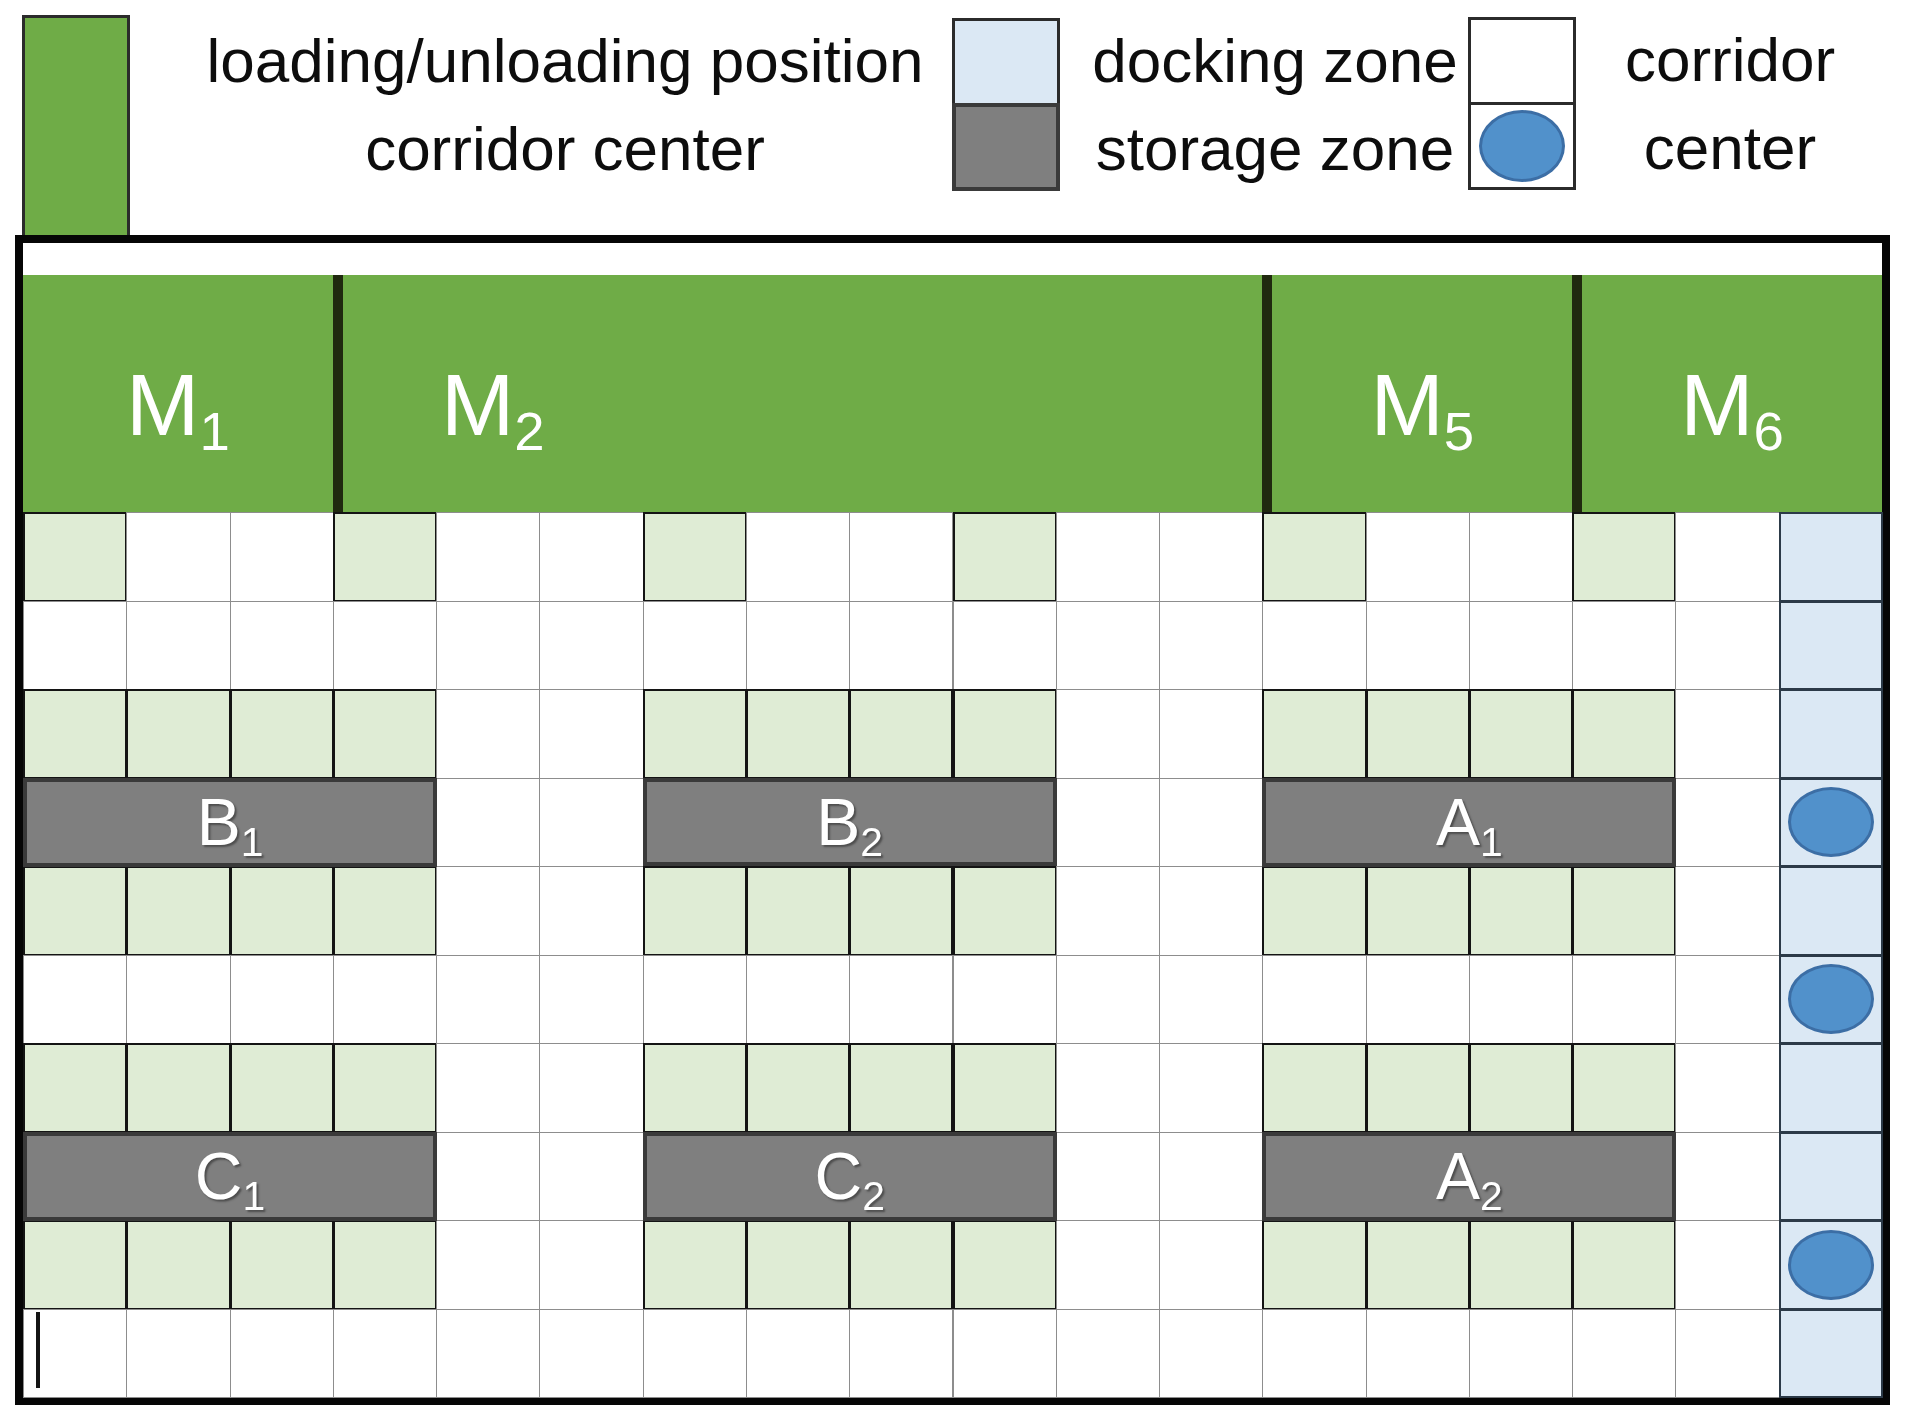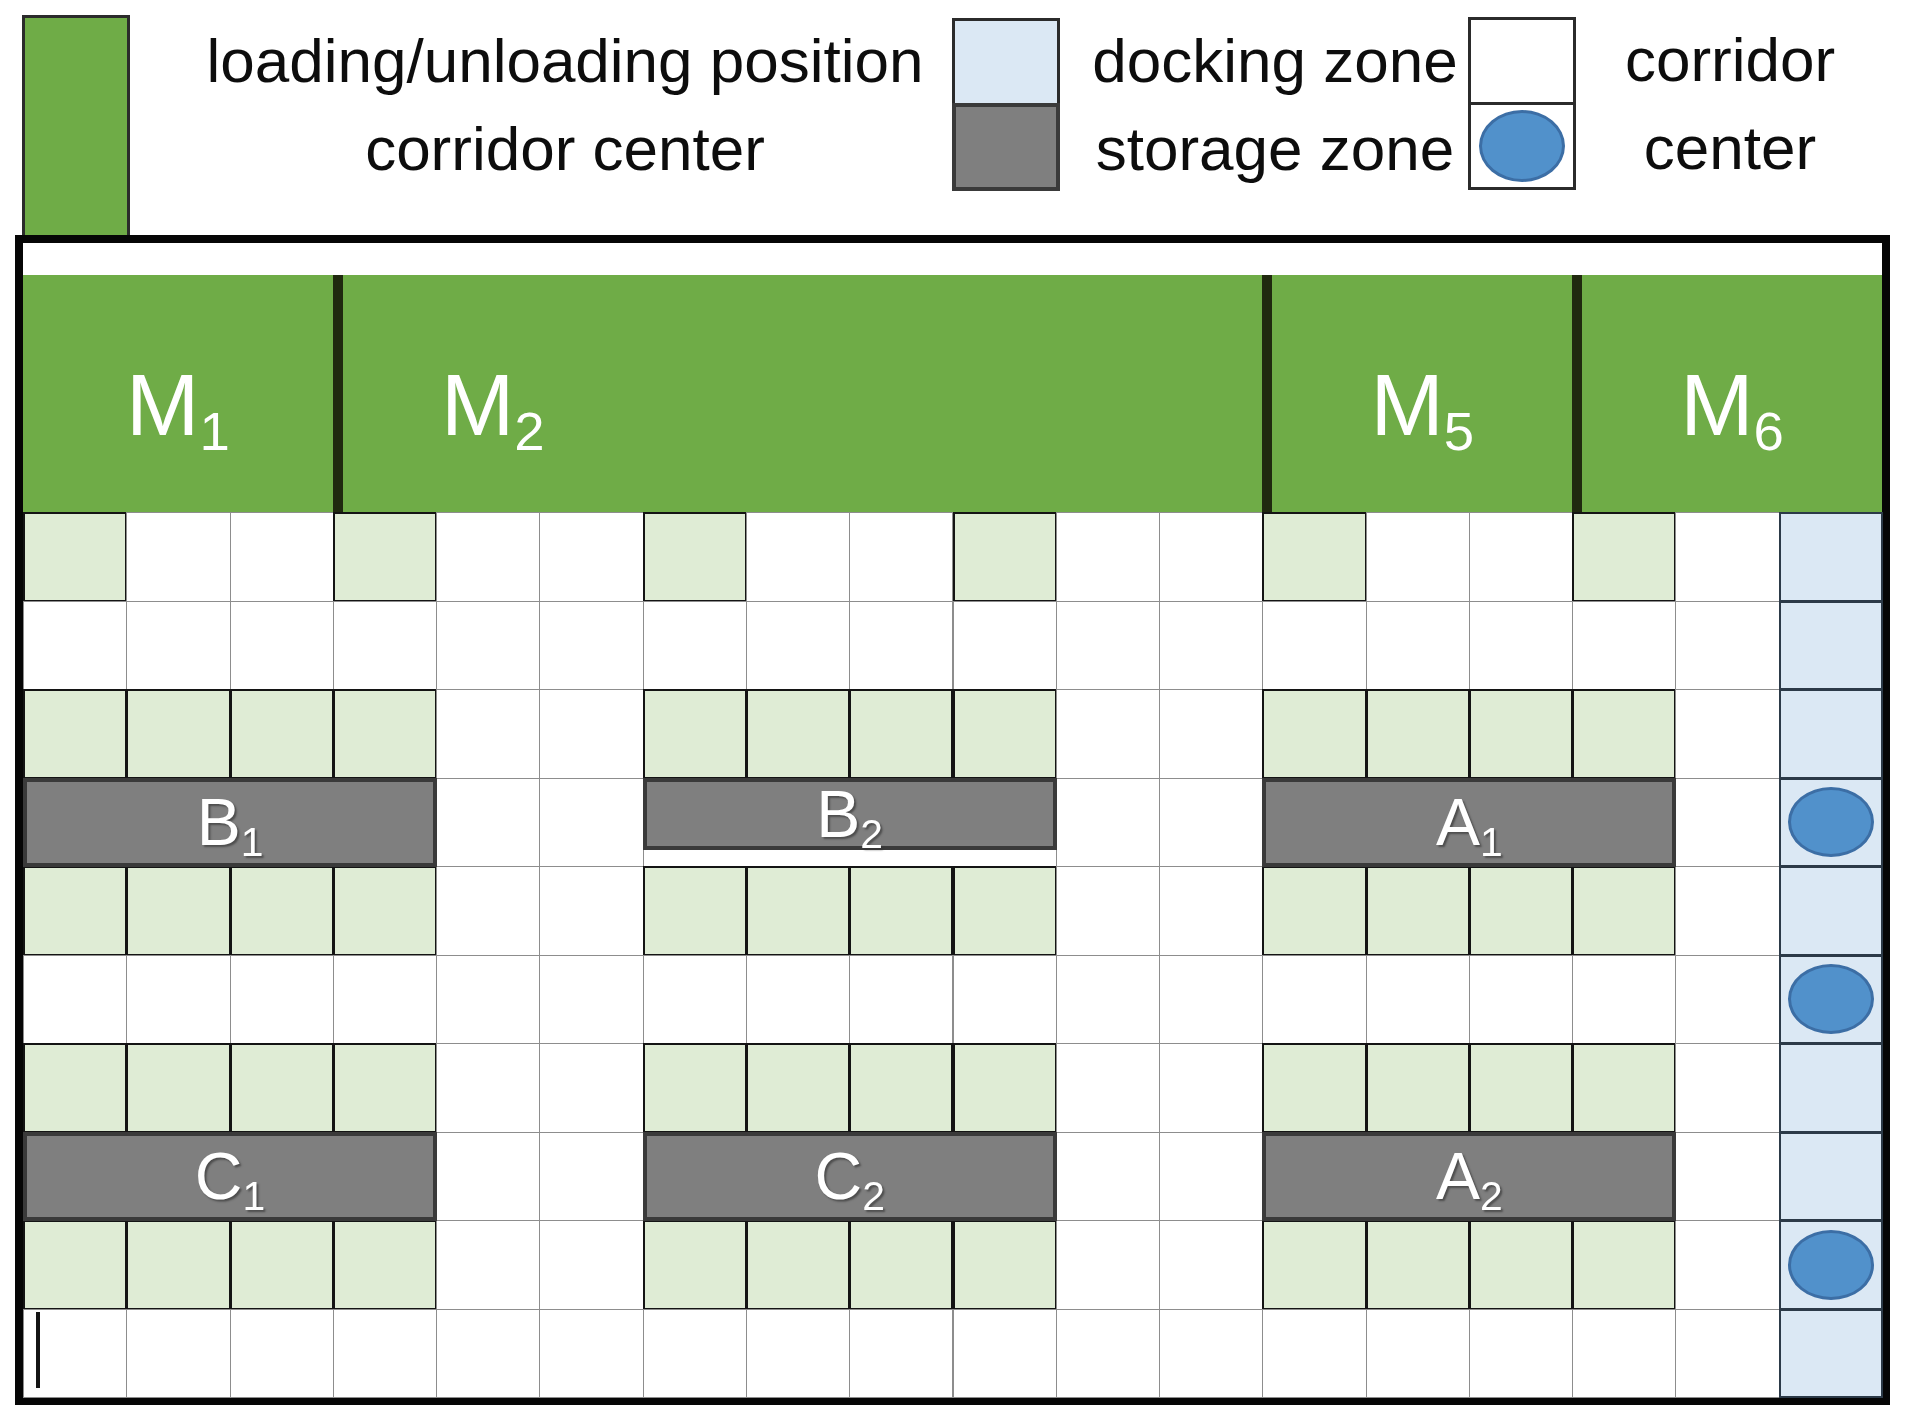--- a/index.html
+++ b/index.html
@@ -290,21 +290,21 @@
         <div class="cell corridor" style="left: 1342.61px; top: 1065.5px; width: 104.278px; height: 89.5px;"></div>
         <div class="cell corridor" style="left: 1445.89px; top: 1065.5px; width: 104.278px; height: 89.5px;"></div>
         <div class="cell corridor" style="left: 1549.17px; top: 1065.5px; width: 104.278px; height: 89.5px;"></div>
         <div class="cell corridor" style="left: 1652.44px; top: 1065.5px; width: 104.278px; height: 89.5px;"></div>
         <div class="cell docking" style="left: 1755.72px; top: 1065.5px; width: 104.278px; height: 89.5px;"></div>
       </div>
     <div id="zones">
         <div class="storage" style="left: 0px; top: 534.5px; width: 414.111px; height: 89.5px;">
           <span class="storage-label">B<sub>1</sub></span>
         </div>
-        <div class="storage" style="left: 619.667px; top: 534.5px; width: 414.111px; height: 72px;">
+        <div class="storage" style="left: 619.667px; top: 534.5px; width: 414.111px; height: 88px;">
           <span class="storage-label">B<sub>2</sub></span>
         </div>
         <div class="storage" style="left: 1239.33px; top: 534.5px; width: 414.111px; height: 89.5px;">
           <span class="storage-label">A<sub>1</sub></span>
         </div>
         <div class="storage" style="left: 0px; top: 888.5px; width: 414.111px; height: 89.5px;">
           <span class="storage-label">C<sub>1</sub></span>
         </div>
         <div class="storage" style="left: 619.667px; top: 888.5px; width: 414.111px; height: 89.5px;">
           <span class="storage-label">C<sub>2</sub></span>

